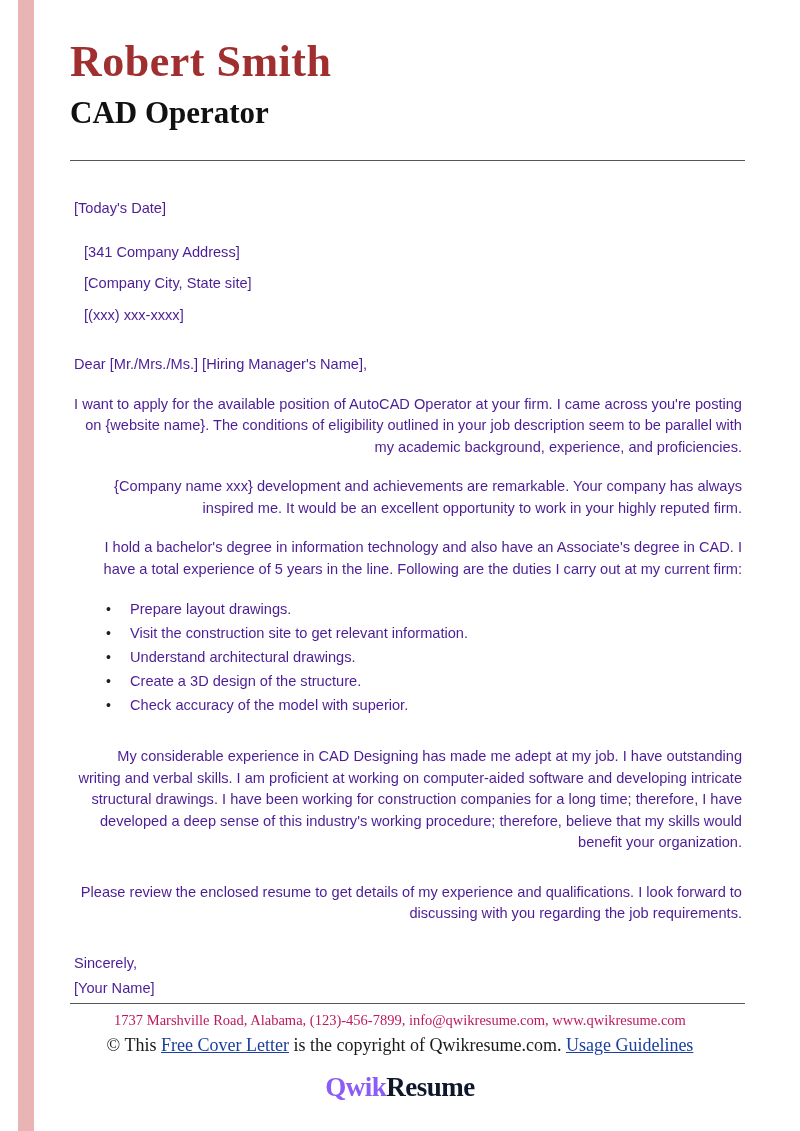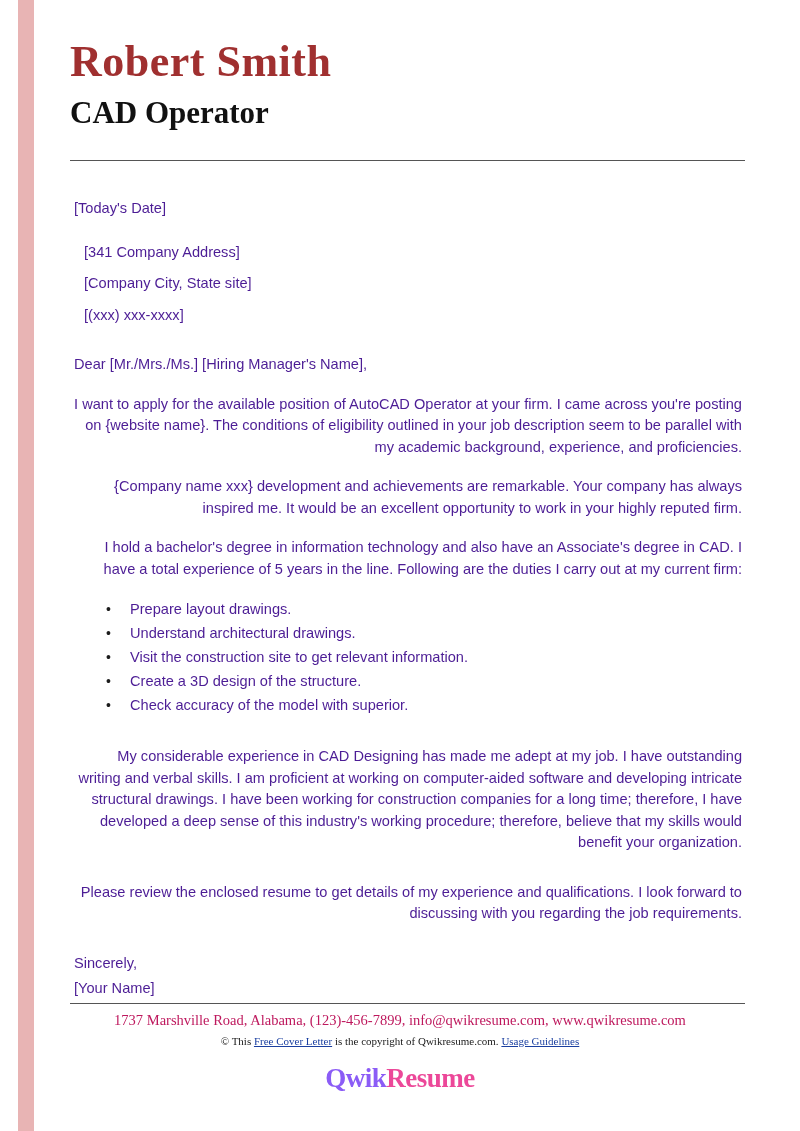--- a/index.html
+++ b/index.html
@@ -135,40 +135,40 @@
     text-align: center;
   }
   .footer-address {
     font-family: "Liberation Serif", serif;
     font-size: 14.5px;
     color: #be185d;
     margin: 0;
   }
   .footer-copy {
     font-family: "Liberation Serif", serif;
-    font-size: 11px;
+    font-size: 18px;
     color: #1a1a1a;
     margin: 6px 0 0 0;
   }
   .footer-copy a {
     color: #1a3fa0;
     text-decoration: underline;
   }
   .copy-mark {
     font-family: "Liberation Serif", serif;
   }
   .logo {
     margin: 16px 0 0 0;
     font-family: "Liberation Serif", serif;
     font-size: 27px;
     font-weight: 700;
     letter-spacing: -0.5px;
   }
   .logo .qwik { color: #8b5cf6; }
-  .logo .resume { color: #ec4899; text-align: right; }
+  .logo .resume { color: #0f172a; text-align: right; }
   .logo .qmark {
     display: inline-block;
   }
 </style>
 </head>
 <body>
 
 <div class="page">
 
   <div class="left-bar-outer"></div>
@@ -191,22 +191,22 @@
       </div>
 
       <div class="salutation">Dear [Mr./Mrs./Ms.] [Hiring Manager's Name],</div>
 
       <p class="para">I want to apply for the available position of AutoCAD Operator at your firm. I came across you're posting on {website name}. The conditions of eligibility outlined in your job description seem to be parallel with my academic background, experience, and proficiencies.</p>
       <p class="para">{Company name xxx} development and achievements are remarkable. Your company has always inspired me. It would be an excellent opportunity to work in your highly reputed firm.</p>
       <p class="para">I hold a bachelor's degree in information technology and also have an Associate's degree in CAD. I have a total experience of 5 years in the line. Following are the duties I carry out at my current firm:</p>
 
       <ul class="duties">
         <li>Prepare layout drawings.</li>
+        <li>Visit the construction site to get relevant information.</li>
         <li>Understand architectural drawings.</li>
-        <li>Visit the construction site to get relevant information.</li>
         <li>Create a 3D design of the structure.</li>
         <li>Check accuracy of the model with superior.</li>
       </ul>
 
       <div class="spacer-sm"></div>
 
       <p class="para">My considerable experience in CAD Designing has made me adept at my job. I have outstanding writing and verbal skills. I am proficient at working on computer-aided software and developing intricate structural drawings. I have been working for construction companies for a long time; therefore, I have developed a deep sense of this industry's working procedure; therefore, believe that my skills would benefit your organization.</p>
 
       <div class="spacer-sm"></div>
 

